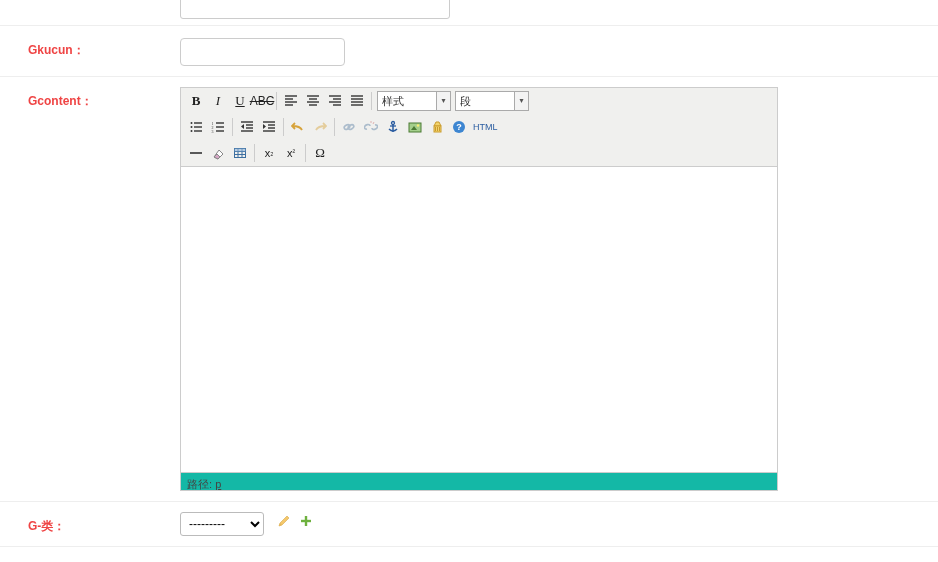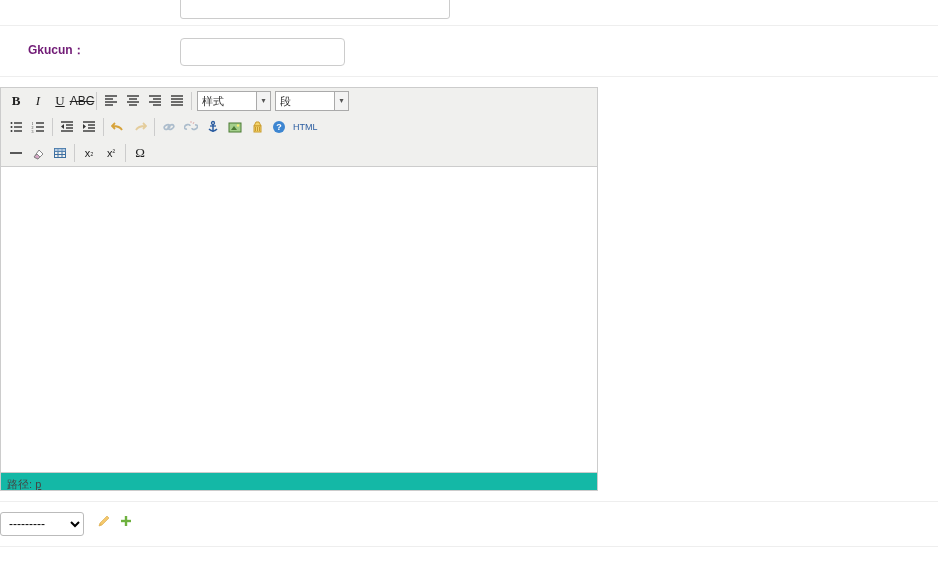--- a/index.html
+++ b/index.html
@@ -14,21 +14,21 @@
     display: flex;
     align-items: flex-start;
     padding: 10px 0;
     border-bottom: 1px solid #eee;
   }
   .form-row:first-child { padding-top: 0; }
   .row-label {
     width: 180px;
     padding-left: 28px;
     padding-top: 6px;
-    color: #701a75;
+    color: #ef4444;
     font-weight: bold;
     font-size: 12px;
   }
   .row-value { flex: 1; padding-right: 8px; }
   .text-input {
     width: 165px;
     height: 28px;
     border: 1px solid #ccc;
     border-radius: 4px;
     padding: 2px 6px;
@@ -150,20 +150,21 @@
 </div>
 
 <div class="form-row">
   <div class="row-label">Gkucun：</div>
   <div class="row-value">
     <input class="text-input" style="">
   </div>
 </div>
 
 <div class="form-row">
+  <div class="row-label">Gcontent：</div>
   <div class="row-value">
     <div class="editor-wrap">
       <div class="editor-toolbar">
 
         <div class="tb-row">
           <span class="tb-btn" style="font-weight:bold;">B</span>
           <span class="tb-btn" style="font-style:italic;">I</span>
           <span class="tb-btn" style="text-decoration:underline;">U</span>
           <span class="tb-btn" style="text-decoration:line-through;font-size:12px;font-family:Arial;">ABC</span>
           <span class="tb-sep"></span>
@@ -371,20 +372,21 @@
       <div class="editor-content"></div>
       <div class="editor-footer">
         <span>路径:</span>
         <span style="text-decoration:underline;">p</span>
       </div>
     </div>
   </div>
 </div>
 
 <div class="form-row">
+  <div class="row-label">G-类：</div>
   <div class="row-value">
     <select class="select-input">
       <option>---------</option>
     </select>
     <span class="inline-actions">
       <span class="icon-edit">
         <svg width="14" height="14" viewBox="0 0 14 14">
             <path d="M2 12 L3 9 L10 2 L12 4 L5 11 Z" fill="#f5c86b" stroke="#d5a74b" stroke-width="0.6"></path>
             <path d="M2 12 L3 9 L5 11 Z" fill="#e6b85a"></path>
           </svg>

